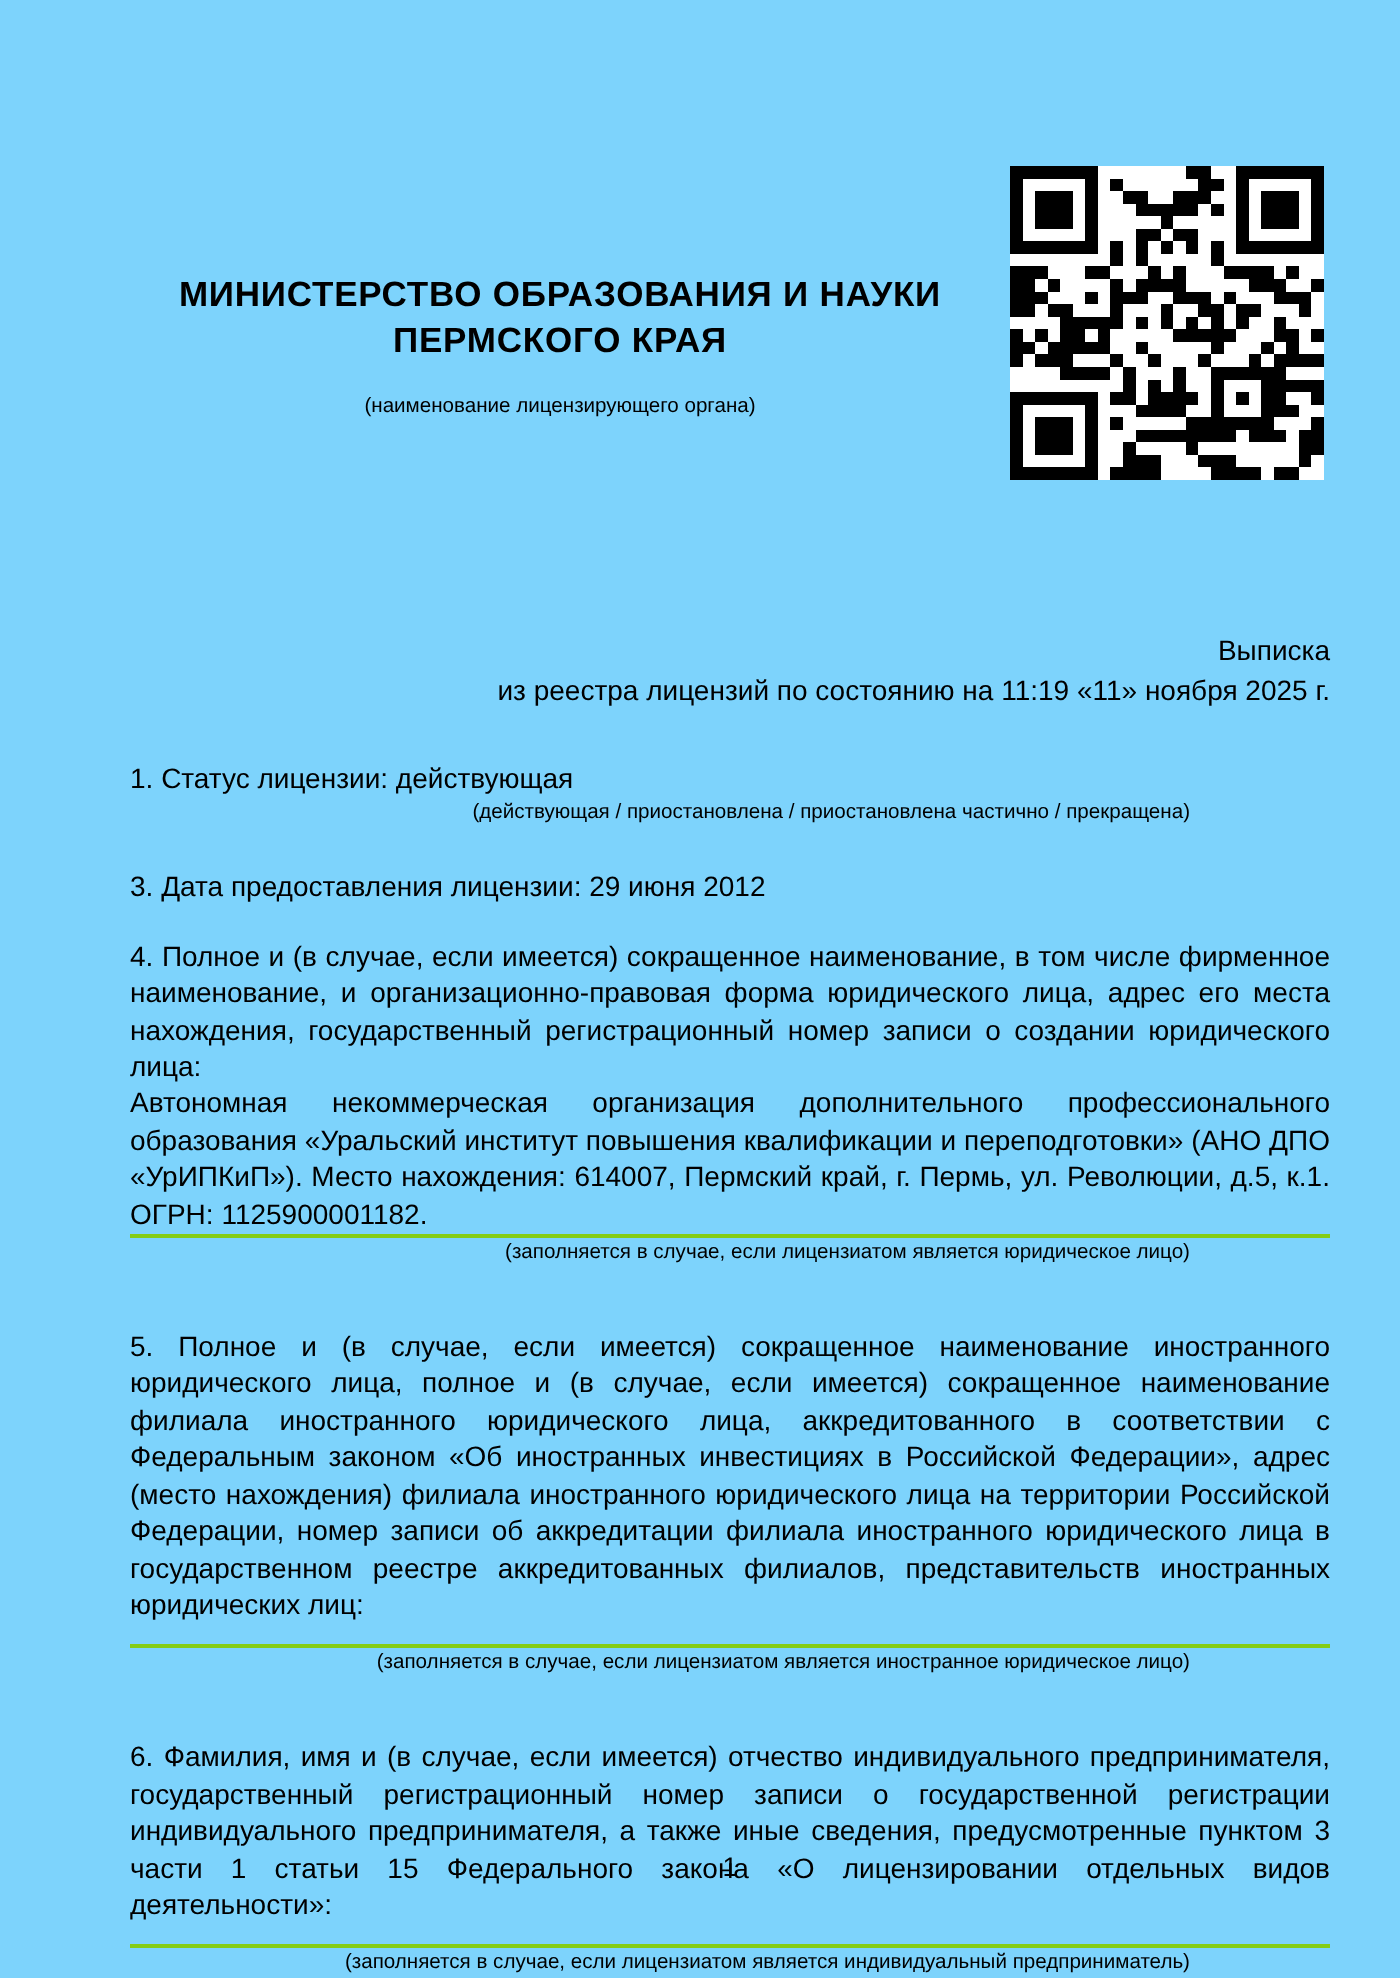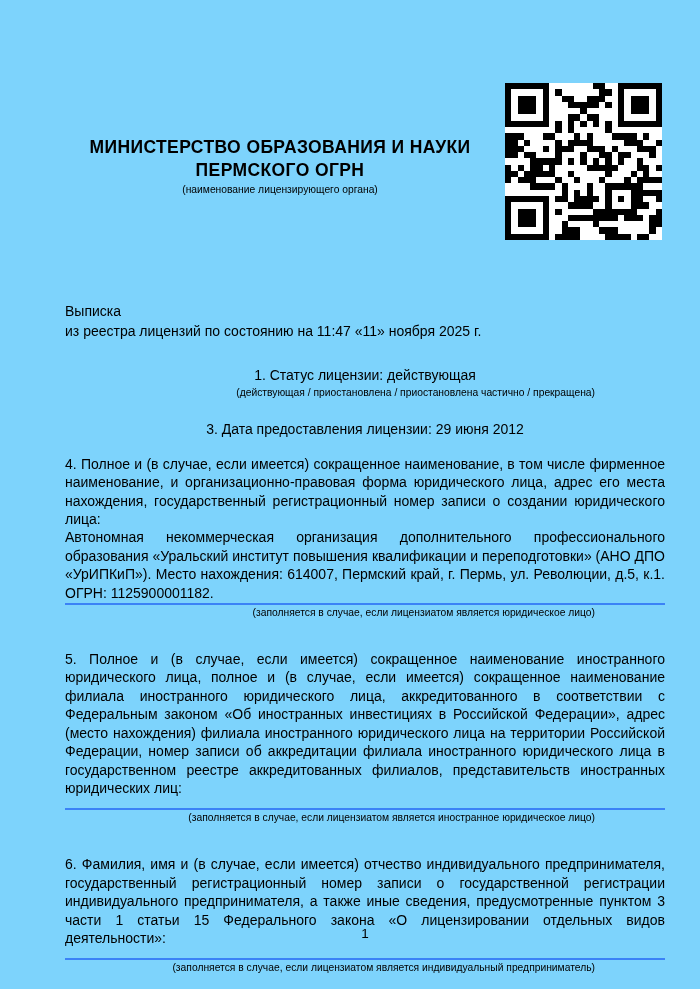--- a/index.html
+++ b/index.html
@@ -9,27 +9,27 @@
     background:#7dd3fc;
     font-family:Liberation Sans, sans-serif;
     color:#000;
     overflow:hidden;
   }
   .content{position:absolute;left:65px;top:0;width:600px;}
   .qr{position:absolute;left:505px;top:83px;width:157px;height:157px;}
   .ministry{margin-top:136px;width:430px;text-align:center;}
   .ministry-name{font-weight:bold;font-size:17.5px;line-height:23px;letter-spacing:.4px;}
   .small{font-size:10.3px;line-height:13px;}
-  .issuer-caption{margin-top:1px;text-align:center;}
-  .doc-title{margin-top:105px;width:600px;text-align:left;font-size:14px;line-height:20px;}
+  .issuer-caption{margin-top:15px;text-align:center;}
+  .doc-title{margin-top:105px;width:600px;text-align:right;font-size:14px;line-height:20px;}
   p{margin:0;}
-  .item{font-size:14px;line-height:18.4px;text-align:center;}
+  .item{font-size:14px;line-height:18.4px;}
   .just{text-align:justify;}
   .note{width:530px;text-align:right;margin-top:2px;}
-  .underlined{border-bottom:2px solid #3b82f6;}
+  .underlined{border-bottom:2px solid #84cc16;}
   .value{padding-bottom:1px;}
   .blank-line{height:11px;}
   .mt25{margin-top:25px;}
   .mt21{margin-top:21px;}
   .mt16{margin-top:16px;}
   .mt14{margin-top:31px;}
   .mt22{margin-top:22px;margin-left:40px;}
   .mt1{margin-top:1px;}
   .footer{
     position:absolute;left:65px;top:926px;width:600px;
@@ -349,27 +349,27 @@
         <rect x="18" y="24" width="1" height="1"></rect>
         <rect x="19" y="24" width="1" height="1"></rect>
         <rect x="21" y="24" width="1" height="1"></rect>
         <rect x="22" y="24" width="1" height="1"></rect>
       </svg></div>
 
   <div class="content">
 
     <div class="ministry">
       <div class="ministry-name">МИНИСТЕРСТВО ОБРАЗОВАНИЯ И НАУКИ</div>
-      <div class="ministry-name">ПЕРМСКОГО ОГРН</div>
+      <div class="ministry-name">ПЕРМСКОГО КРАЯ</div>
       <div class="small issuer-caption">(наименование лицензирующего органа)</div>
     </div>
 
     <div class="doc-title">
       <div>Выписка</div>
-      <div>из реестра лицензий по состоянию на 11:47 «11» ноября 2025 г.</div>
+      <div>из реестра лицензий по состоянию на 11:19 «11» ноября 2025 г.</div>
     </div>
 
     <p class="item mt25">1. Статус лицензии: действующая</p>
     <div class="small note">(действующая / приостановлена / приостановлена частично / прекращена)</div>
 
 
     <p class="item mt21">3. Дата предоставления лицензии: 29 июня 2012</p>
 
     <p class="item just mt16">4. Полное и (в случае, если имеется) сокращенное наименование, в том числе фирменное наименование, и организационно-правовая форма юридического лица, адрес его места нахождения, государственный регистрационный номер записи о создании юридического лица:</p>
     <p class="item just value underlined">Автономная некоммерческая организация дополнительного профессионального образования «Уральский институт повышения квалификации и переподготовки» (АНО ДПО «УрИПКиП»). Место нахождения: 614007, Пермский край, г. Пермь, ул. Революции, д.5, к.1. ОГРН: 1125900001182.</p>

